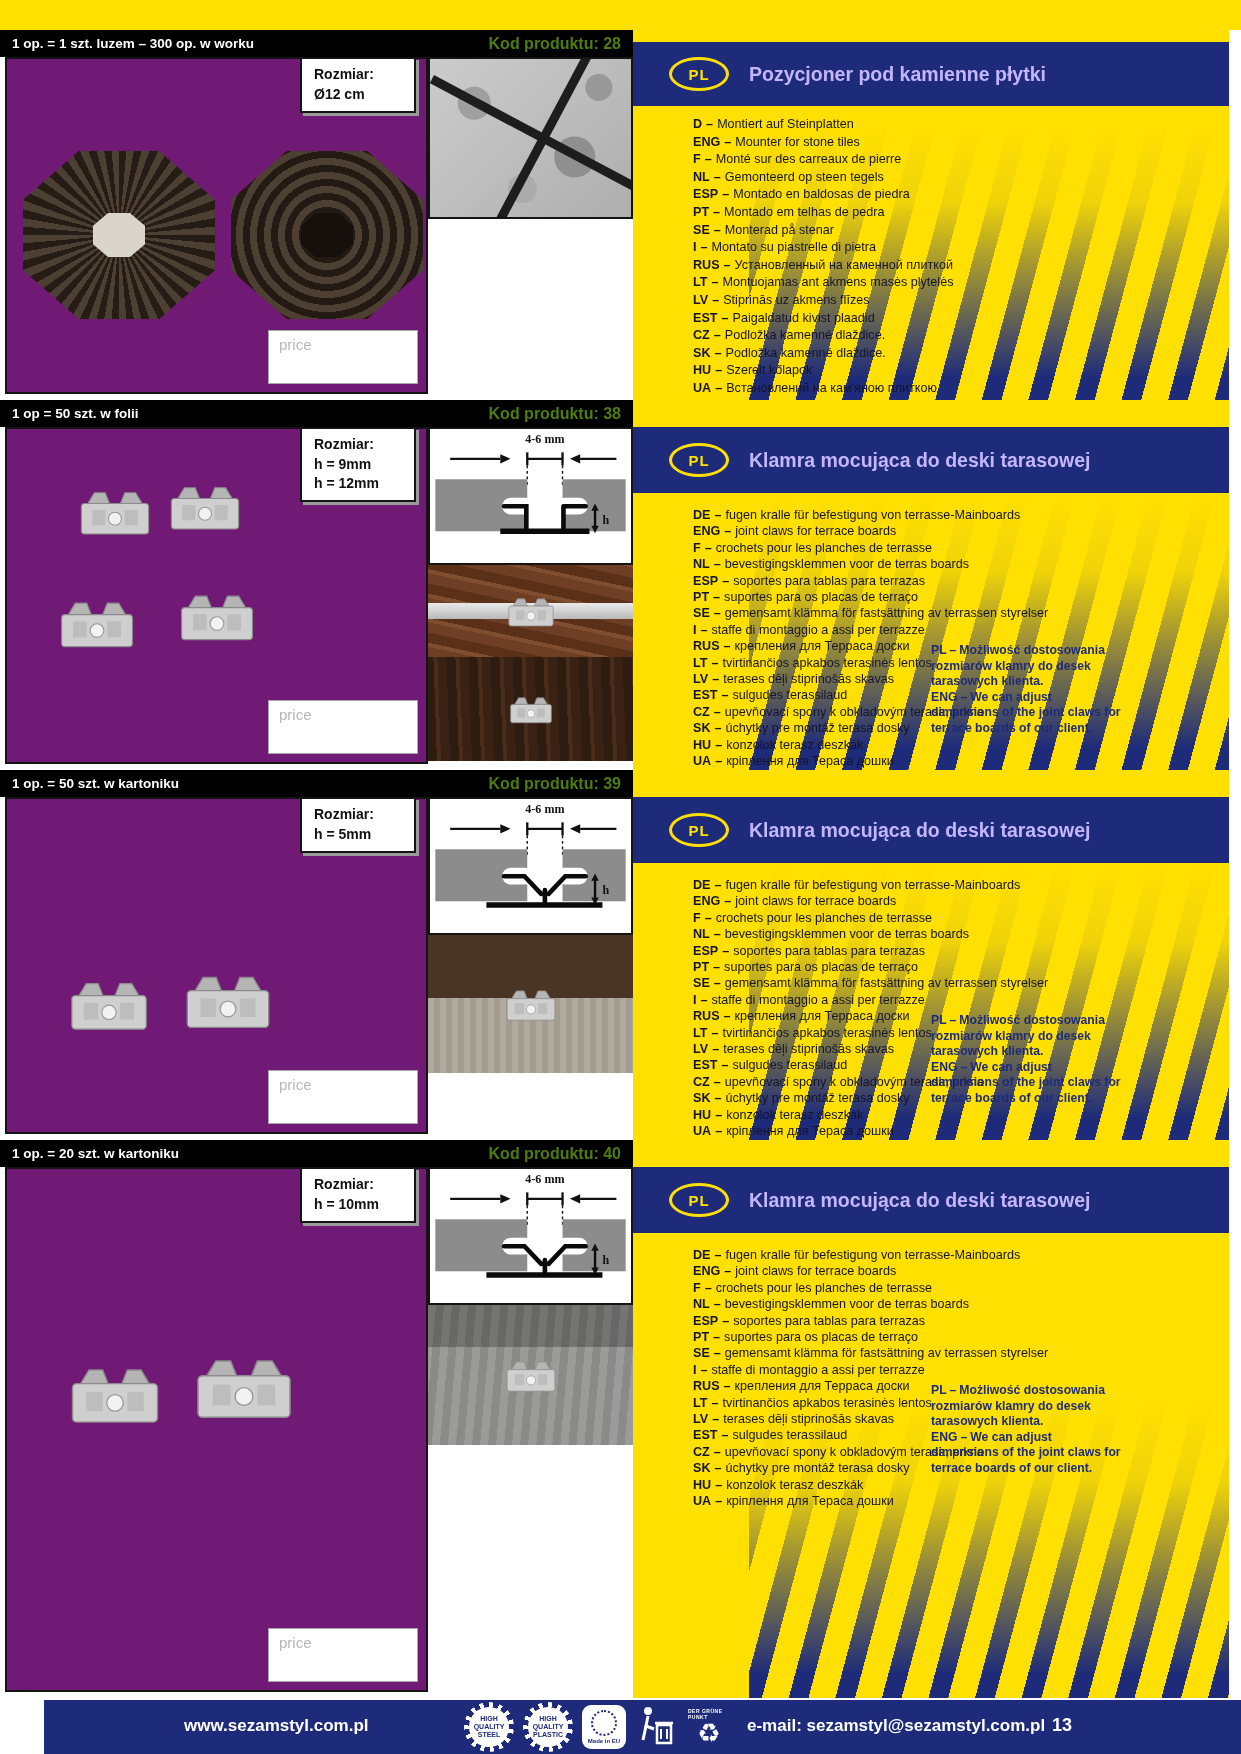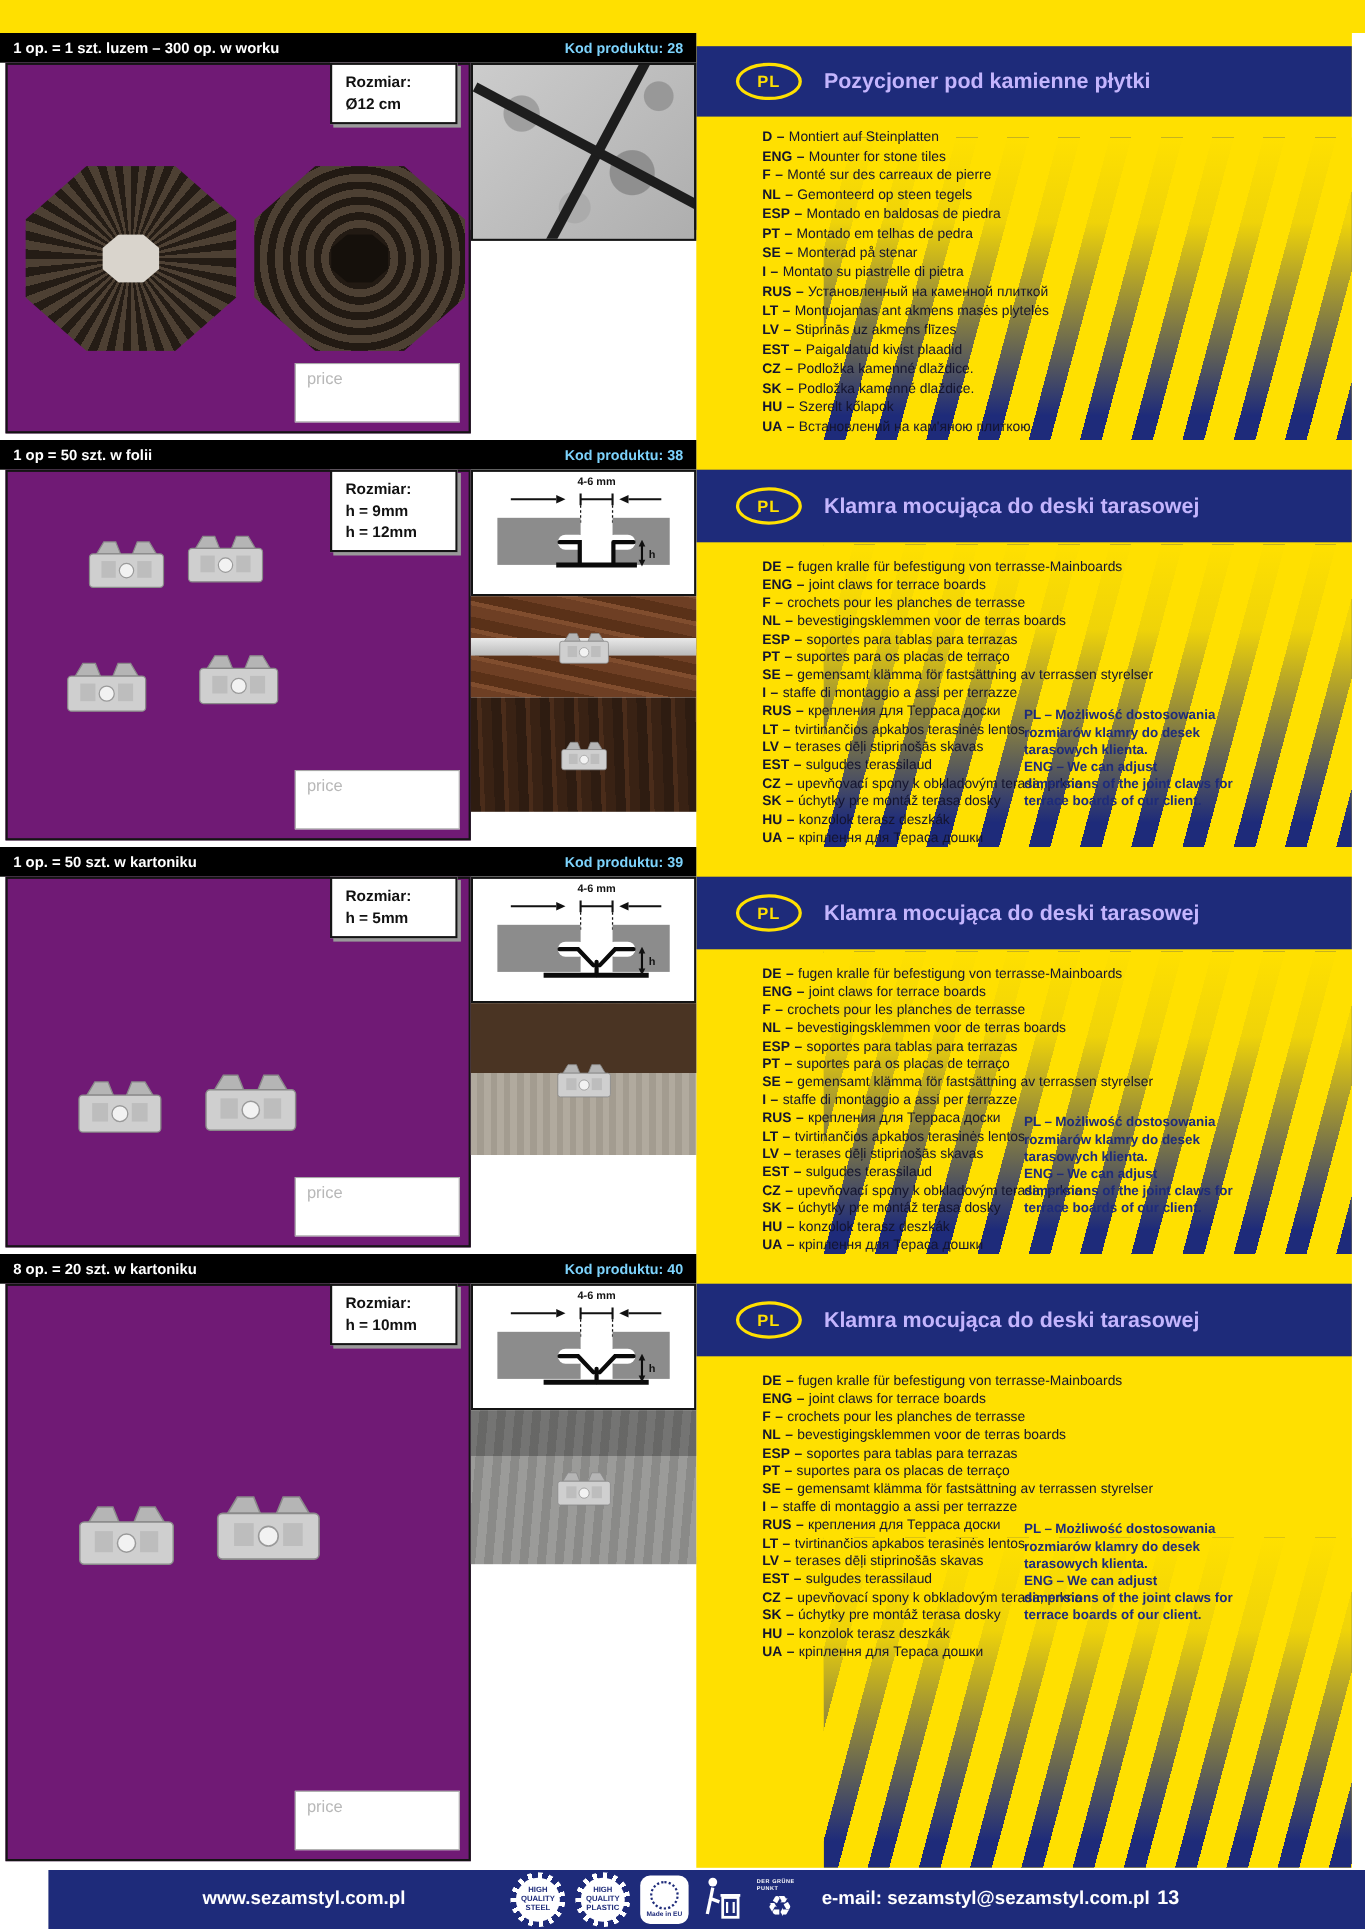--- a/index.html
+++ b/index.html
@@ -9,21 +9,21 @@
 
   
   .section{position:absolute;left:0;width:1241px;}
   .s1{top:30px;height:370px}.s2{top:400px;height:370px}
   .s3{top:770px;height:370px}.s4{top:1140px;height:558px}
 
   .bar{position:absolute;left:0;top:0;width:633px;height:27px;background:#000;
        display:flex;align-items:center;justify-content:space-between;
        padding:0 12px;box-sizing:border-box;}
   .bar .pack{color:#fff;font-weight:bold;font-size:13.5px;white-space:nowrap}
-  .bar .kod{color:#7dd3fc;font-weight:bold;font-size:13px;white-space:nowrap}
+  .bar .kod{color:#4d7c0f;font-weight:bold;font-size:16px;white-space:nowrap}
 
   .left-box{position:absolute;left:5px;top:27px;width:423px;height:337px;
             border:2px solid #141414;background:#701a75;box-sizing:border-box;}
   .s4 .left-box{height:525px}
 
   .rozmiar{position:absolute;left:300px;top:27px;width:116px;background:#fff;
            border:2px solid #141414;box-shadow:3px 3px 0 #9a9a9a;box-sizing:border-box;
            padding:7px 12px;z-index:4;}
   .rz-label{font-weight:bold;font-size:14px;margin-bottom:3px;color:#111}
   .size-line{font-weight:bold;font-size:14px;line-height:19px;color:#111}
@@ -79,21 +79,21 @@
     background:
       radial-gradient(circle at 22% 28%,#9f9f9f 0 16px,rgba(0,0,0,0) 17px),
       radial-gradient(circle at 72% 62%,#8f8f8f 0 20px,rgba(0,0,0,0) 21px),
       radial-gradient(circle at 46% 82%,#ababab 0 14px,rgba(0,0,0,0) 15px),
       radial-gradient(circle at 84% 18%,#989898 0 13px,rgba(0,0,0,0) 14px),
       linear-gradient(135deg,#cccccc,#aeaeae);}
   .stone-bar{position:absolute;width:9px;height:160%;left:54%;top:-30%;background:#1d1d1d;}
   .bar-a{transform:rotate(28deg)} .bar-b{transform:rotate(-62deg)}
 
   
-  .f-diag{height:115px;padding:2px 0;}
+  .f-diag{height:138px;padding:2px 0;font-family:Liberation Serif, serif;}
   .diagram{width:100%;height:100%;}
   .diagram .dlabel{font-size:13px;font-weight:bold;fill:#111;text-anchor:middle;}
   .diagram line,.diagram path.clip-line{stroke:#111;}
   .diagram .thin{stroke-width:2.5}
   .diagram .dash{stroke-width:1.5;stroke-dasharray:3 3}
   .diagram .board{fill:#8c8c8c;stroke:none}
   .diagram .groove{fill:#fff}
   .diagram .clipln{stroke:#0a0a0a;stroke-width:5;fill:none;stroke-linecap:round}
   .diagram .base{stroke:#0a0a0a;stroke-width:6}
   .diagram .harrow{stroke:#0a0a0a;stroke-width:2.5}
@@ -410,21 +410,21 @@
           <li class="lang-line"><b>SK</b><span class="sep">–</span><span>úchytky pre montáž terasa dosky</span></li>
           <li class="lang-line"><b>HU</b><span class="sep">–</span><span>konzolok terasz deszkák</span></li>
           <li class="lang-line"><b>UA</b><span class="sep">–</span><span>кріплення для Тераса дошки</span></li>
       </ul>
       <div class="note">
         <p class="note-entry"><b>PL</b><span class="sep">–</span><span>Możliwość dostosowania rozmiarów klamry do desek tarasowych klienta.</span></p>
           <p class="note-entry"><b>ENG</b><span class="sep">–</span><span>We can adjust dimensions of the joint claws for terrace boards of our client.</span></p>
       </div>
     </div>
     <div class="bar">
-      <span class="pack">8 op. = 20 szt. w kartoniku</span>
+      <span class="pack">1 op. = 20 szt. w kartoniku</span>
       <span class="kod">Kod produktu: 40</span>
     </div>
     <div class="left-box clips-left">
       <svg viewBox="0 0 70 50" width="96" style="left:60px;top:190px">
           <use href="#clip-sym"></use>
         </svg>
       <svg viewBox="0 0 70 50" width="104" style="left:185px;top:180px">
           <use href="#clip-sym"></use>
         </svg>
       <div class="price"><span>price</span></div>

